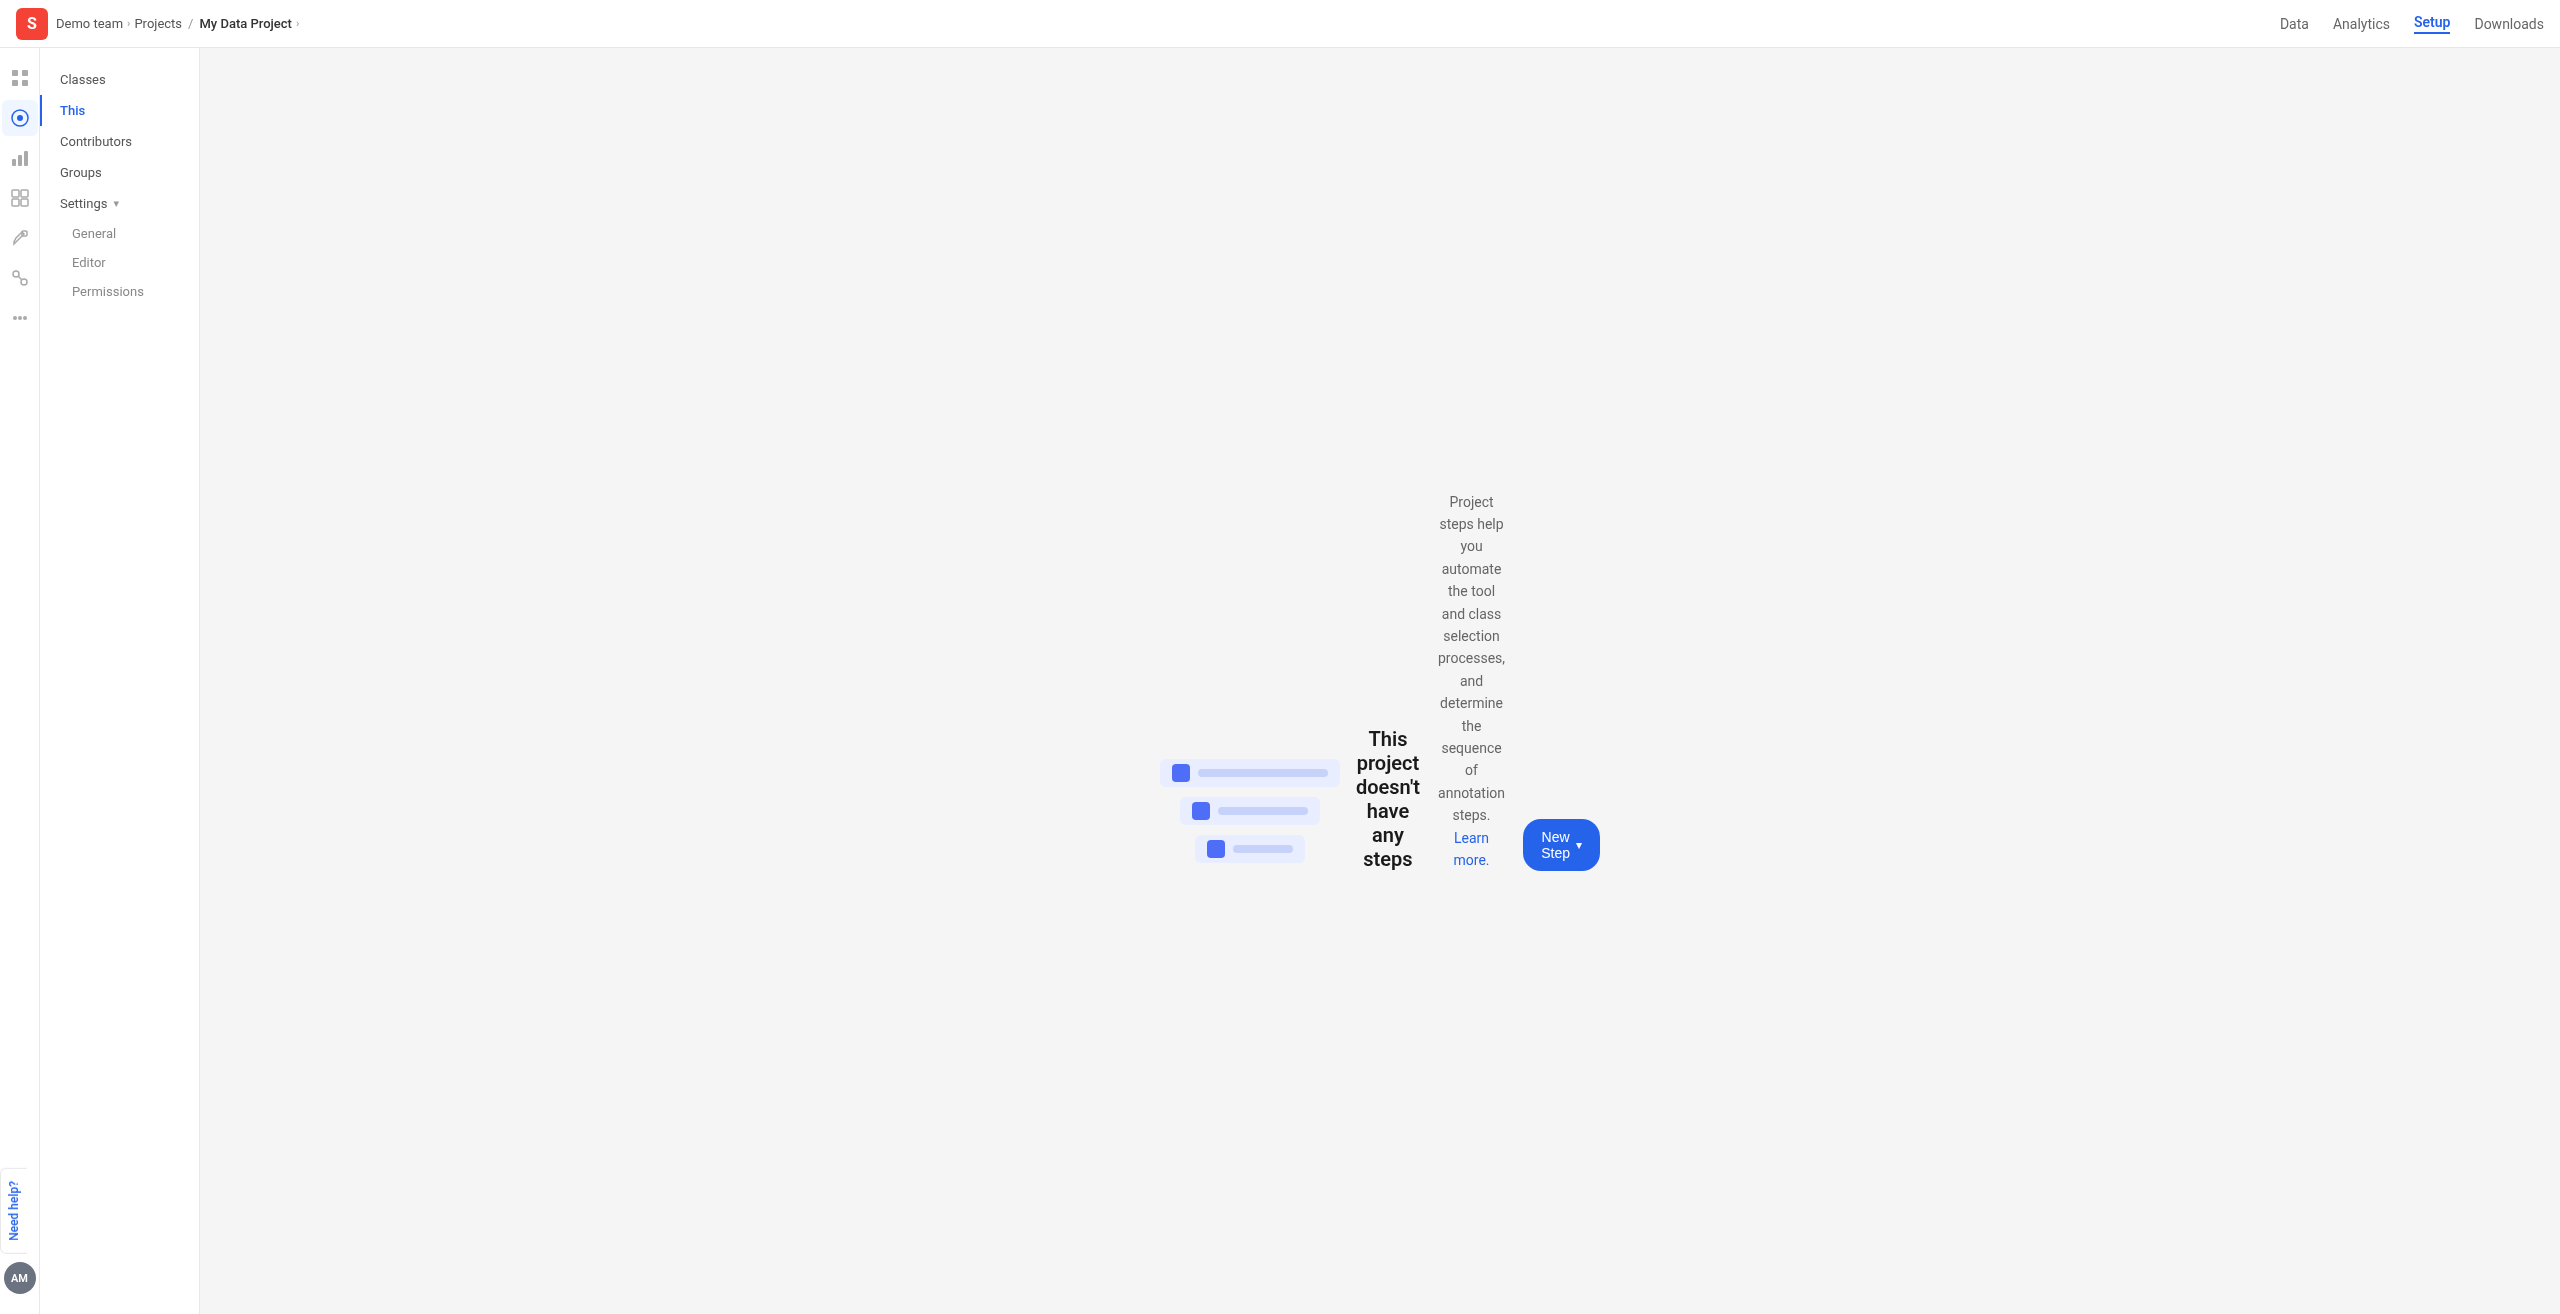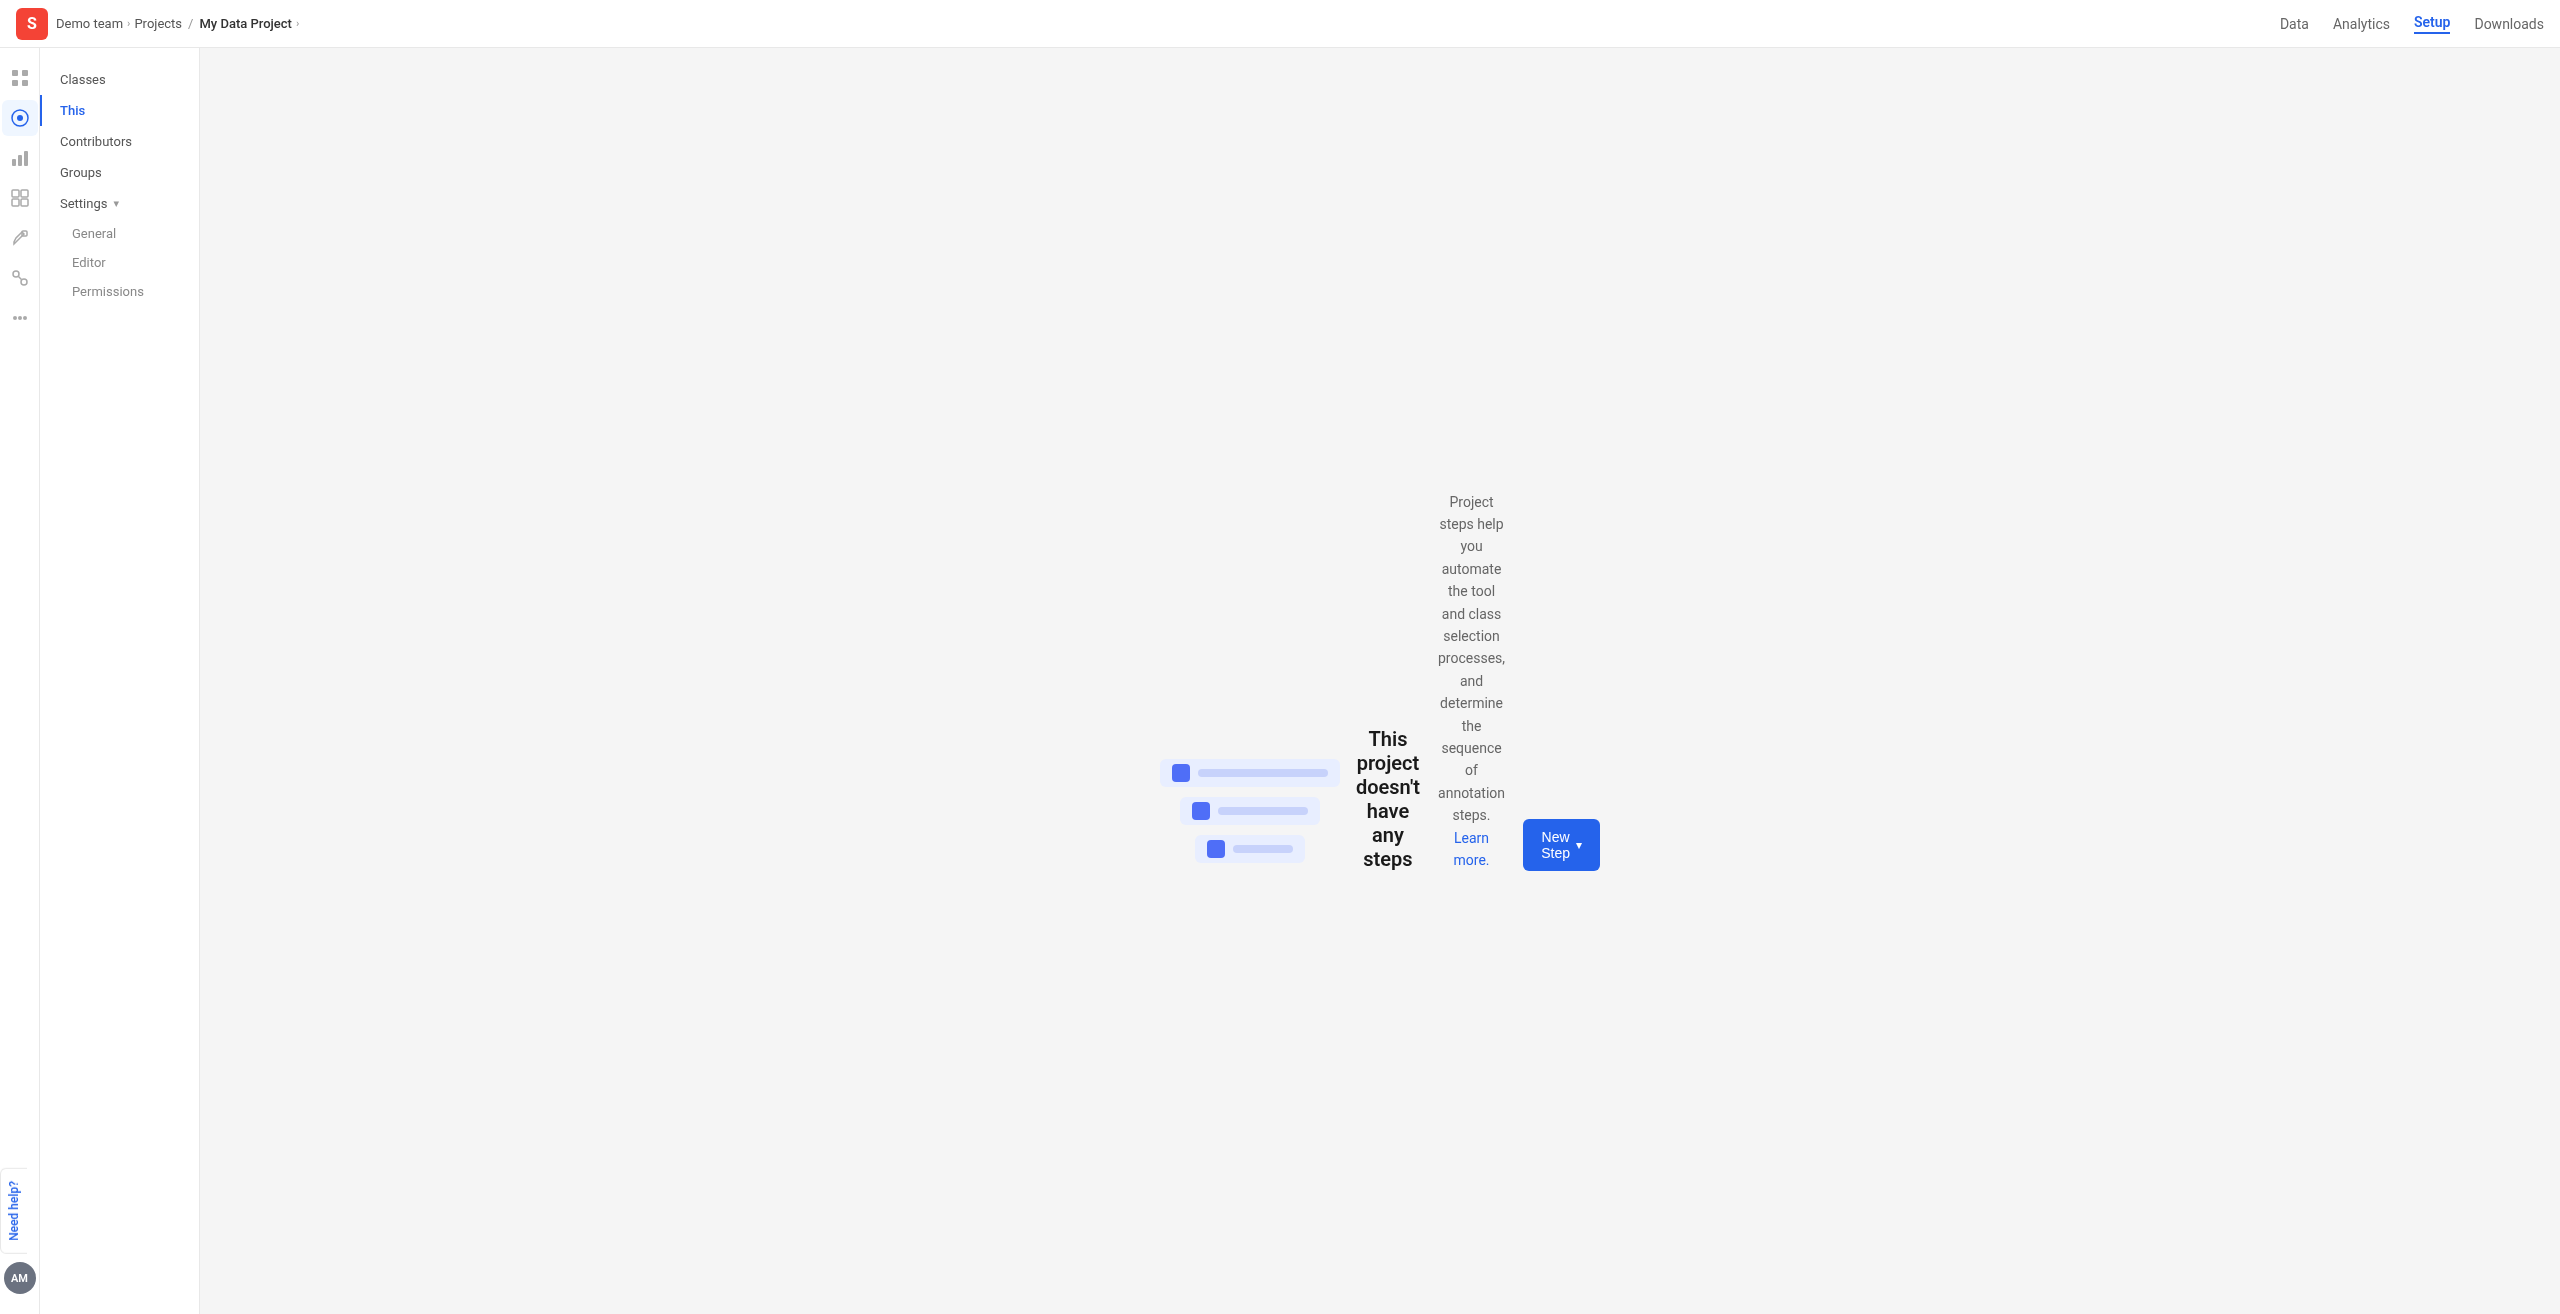--- a/index.html
+++ b/index.html
@@ -184,21 +184,21 @@
     .empty-desc a {
       color: #2563eb;
       text-decoration: none;
     }
 
     .new-step-btn {
       display: flex; align-items: center; gap: 6px;
       background: #2563eb;
       color: #fff;
       border: none;
-      border-radius: 6px;
+      border-radius: 18px;
       padding: 10px 18px;
       font-size: 14px;
       font-weight: 500;
       cursor: pointer;
       margin-top: 4px;
     }
     .new-step-btn .btn-chevron { font-size: 12px; }
 
     
     .need-help {

